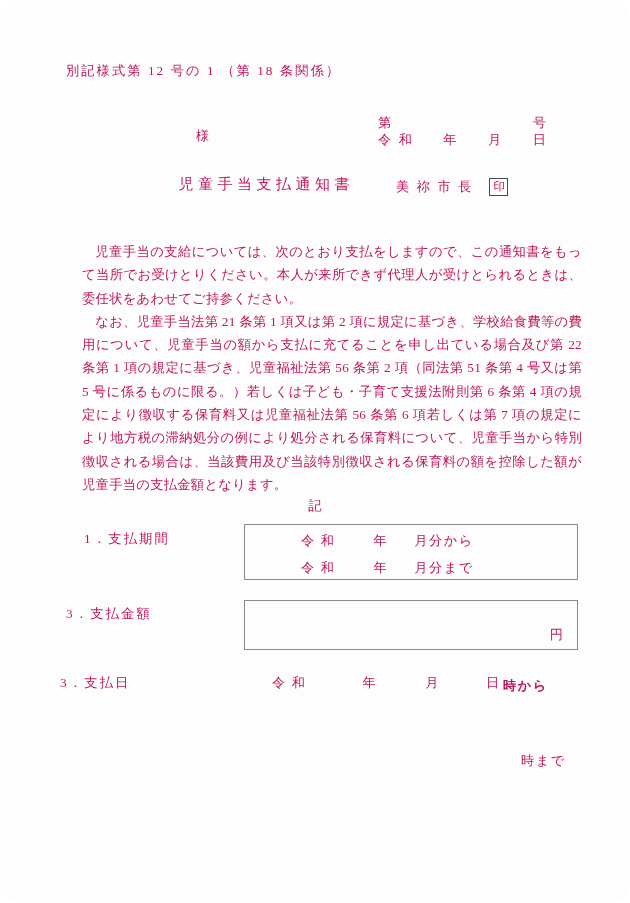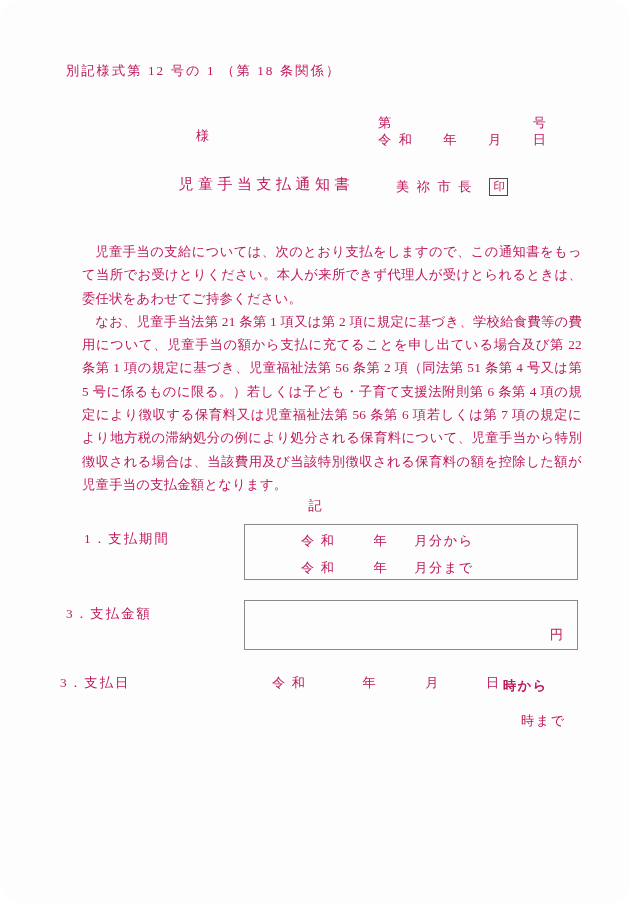--- a/index.html
+++ b/index.html
@@ -150,21 +150,21 @@
   #paydate-row .pd-month { margin-left: 48px; }
   #paydate-row .pd-day   { margin-left: 46px; }
 
   
   .time-line {
     left: 503px;
     font-size: 13.2px;
     letter-spacing: 0.12em;
   }
   #time-from { top: 677px; font-weight: bold; }
-  #time-to   { top: 712px; padding-left: 18px; }
+  #time-to   { top: 752px; padding-left: 18px; }
 </style>
 </head>
 <body>
 
 <div class="page">
 
   <div class="abs jp t13" id="form-code">別記様式第 12 号の 1 （第 18 条関係）</div>
 
   <div class="abs" id="doc-number-row">
     <div class="num-line jp t13">

